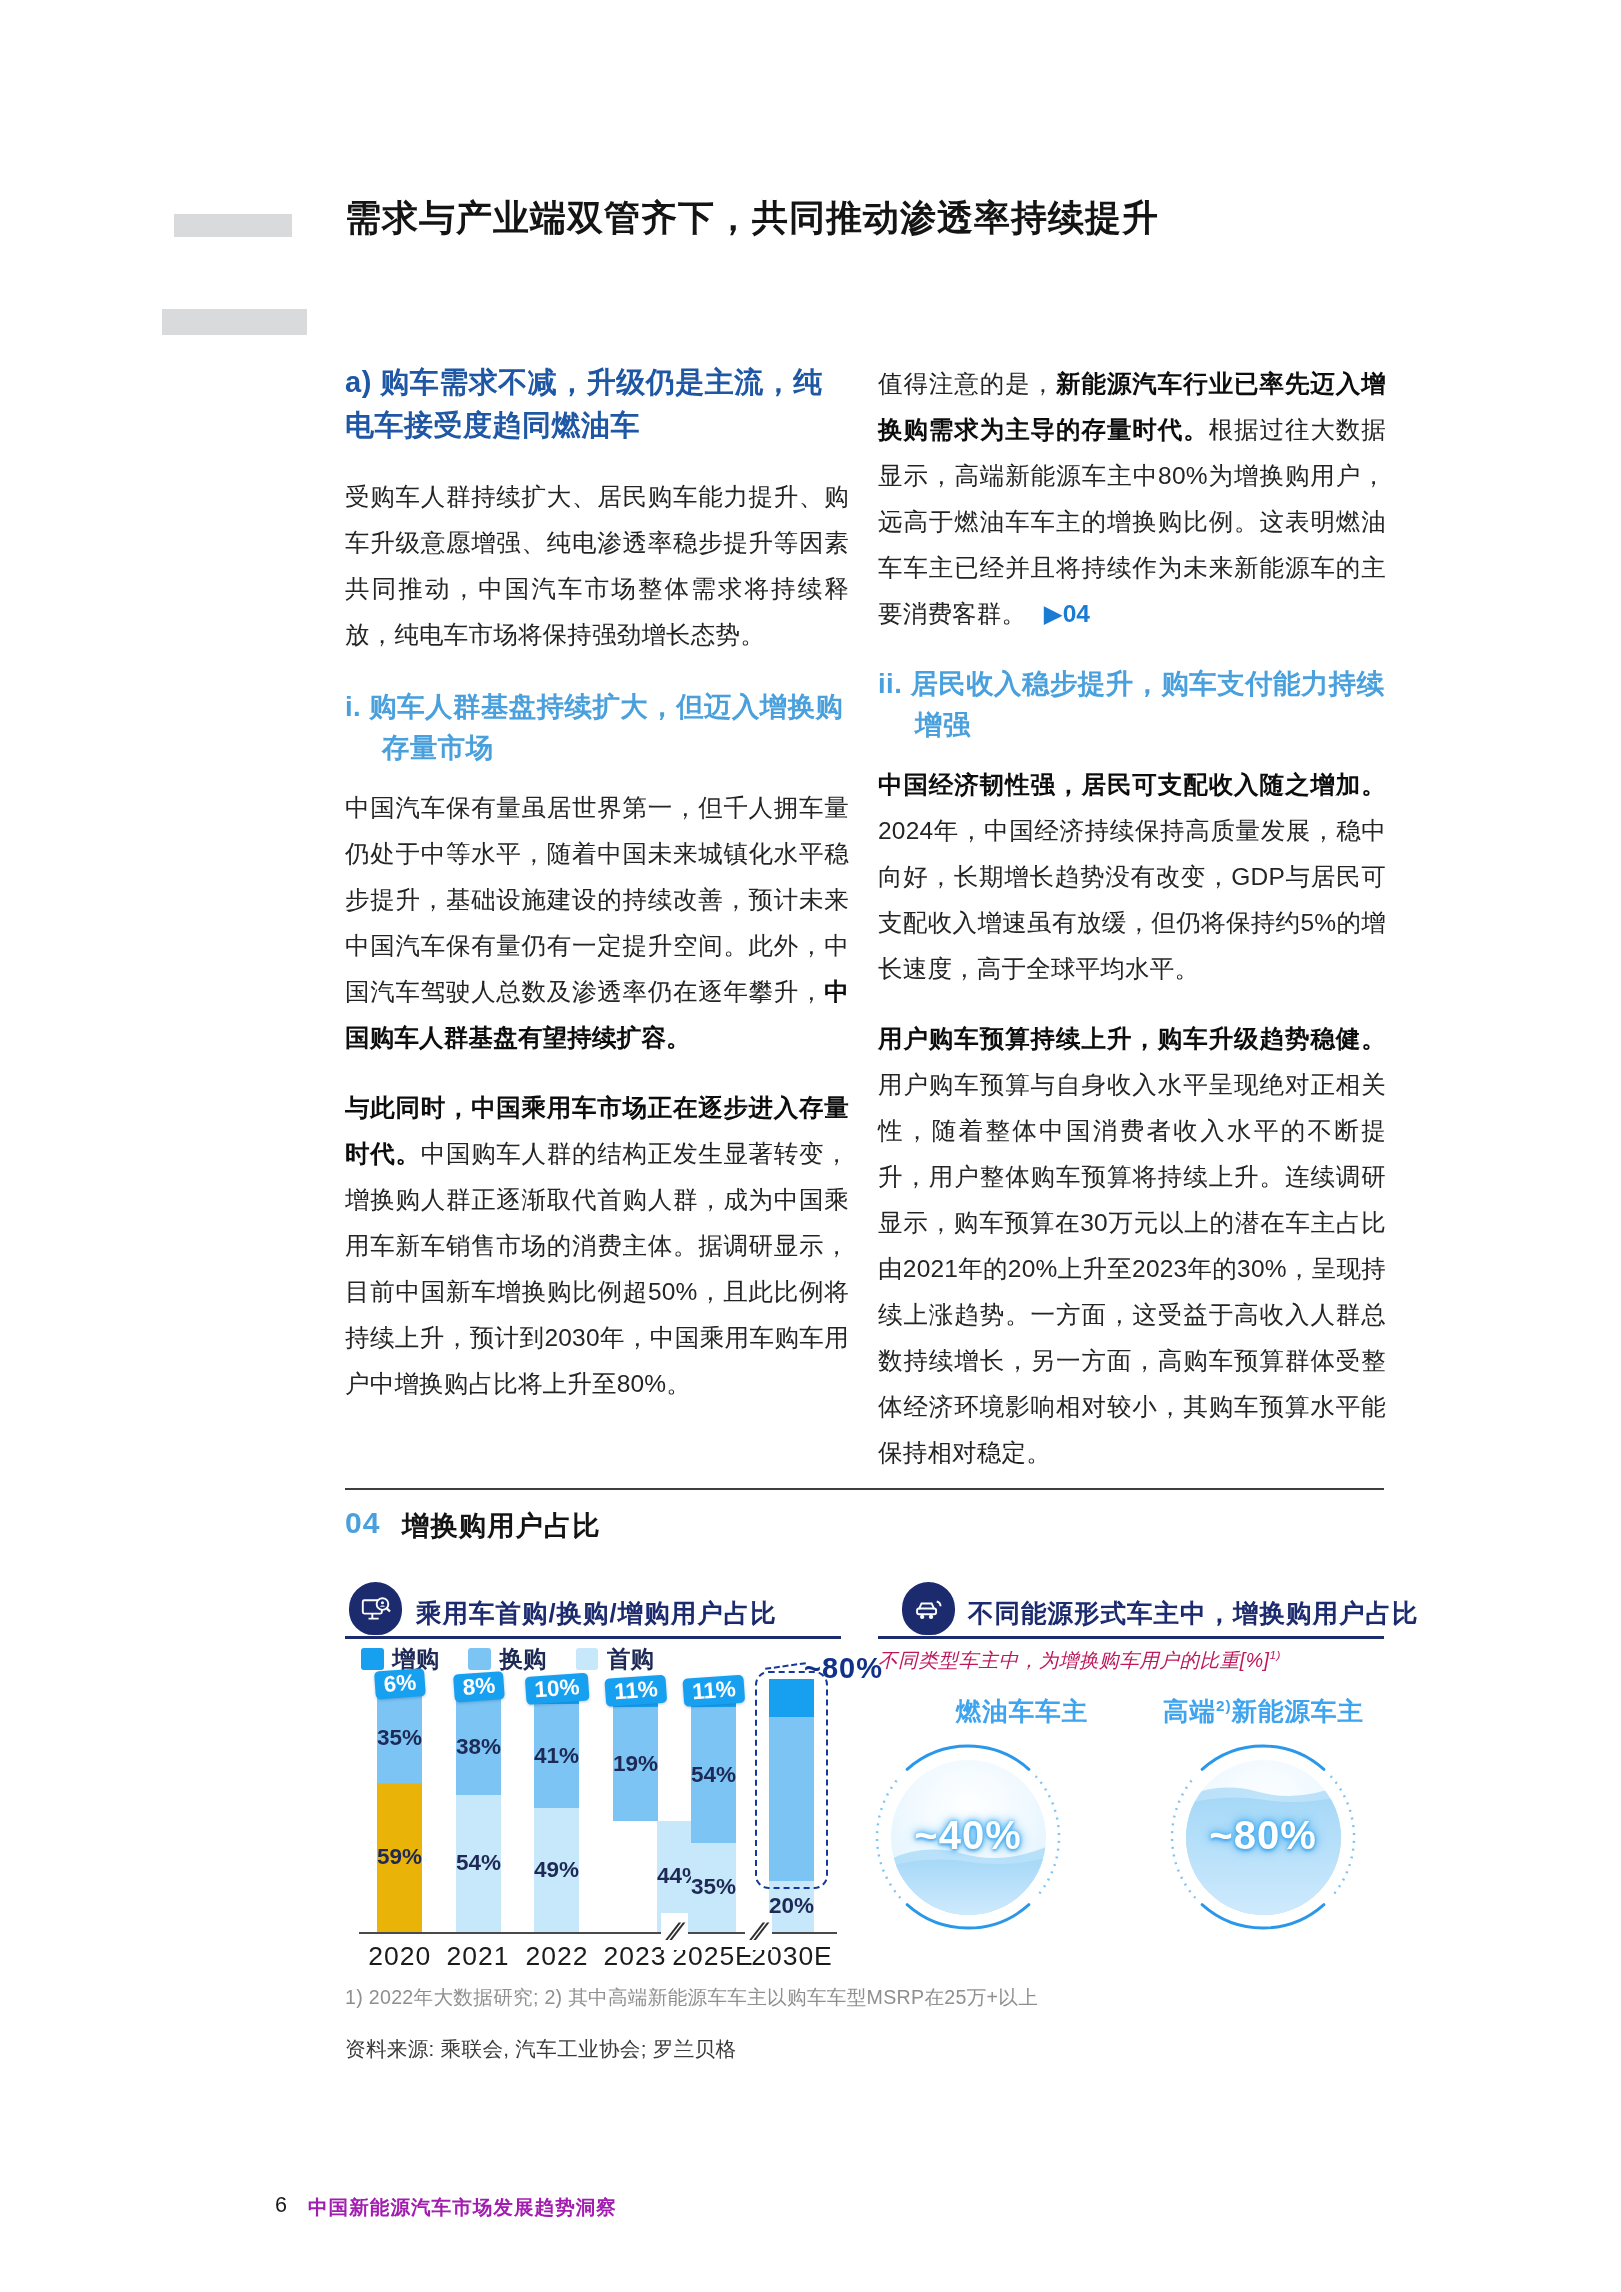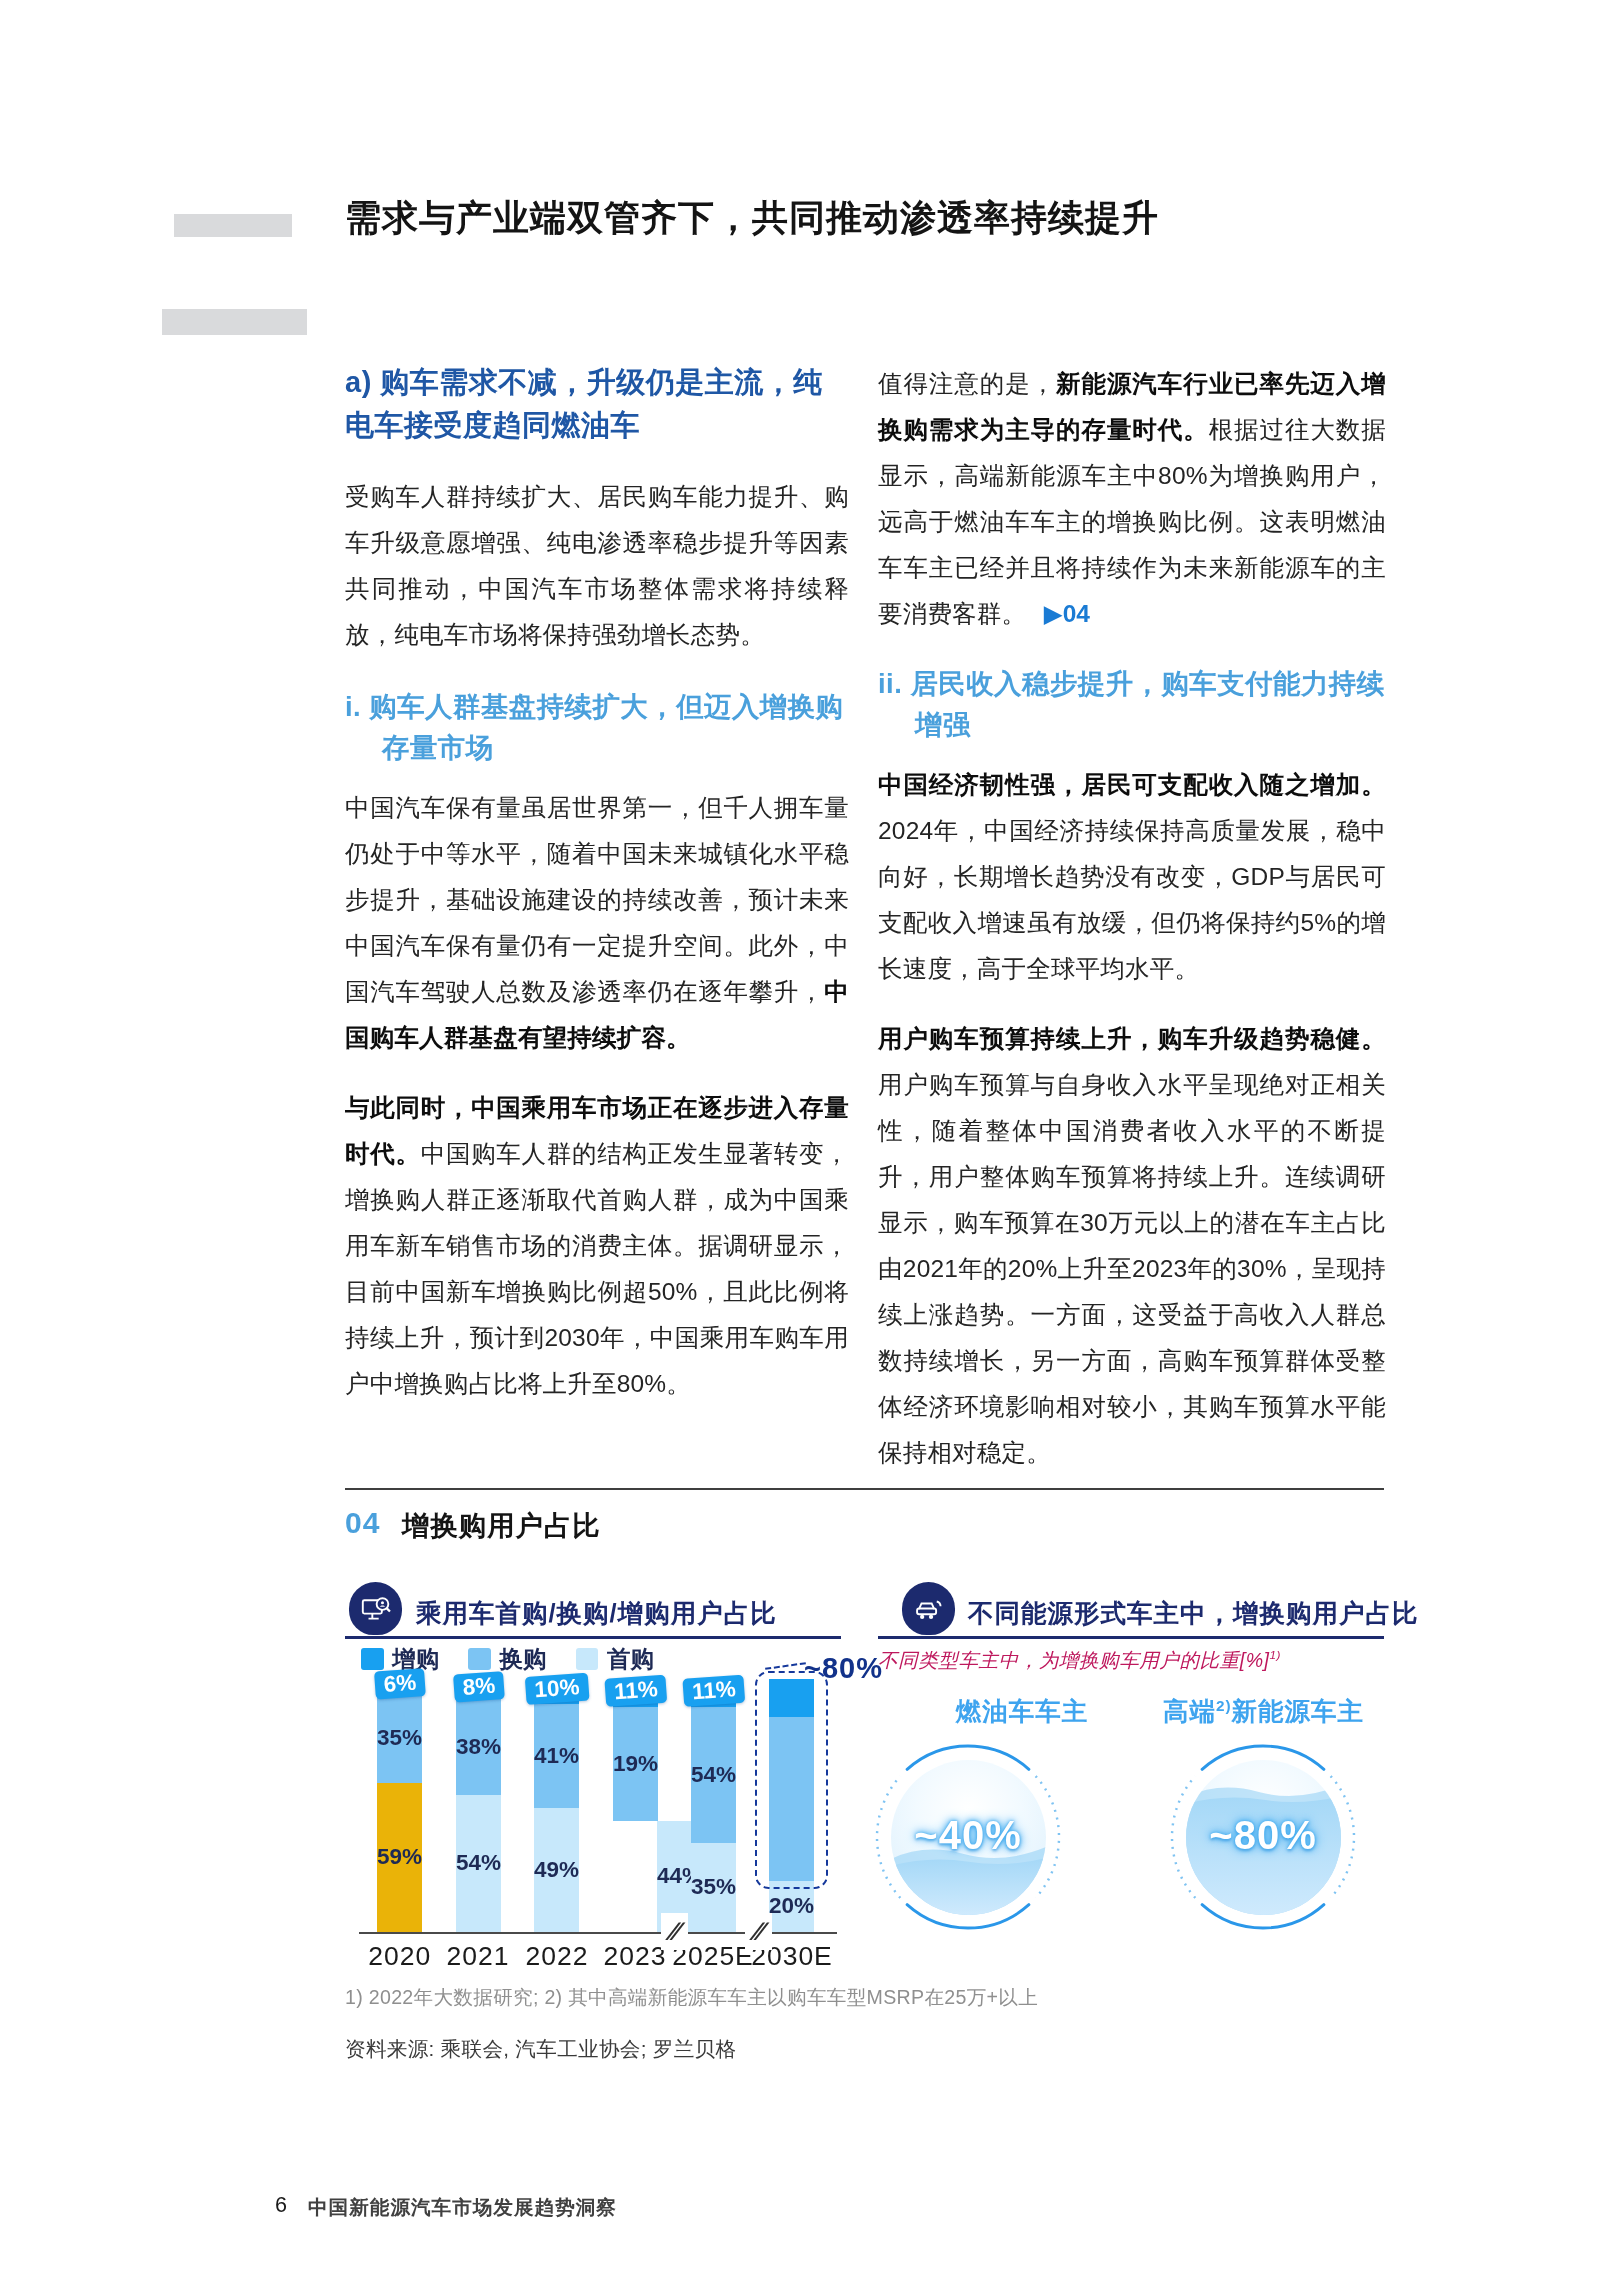--- a/index.html
+++ b/index.html
@@ -52,21 +52,21 @@
   .gauge svg.ring{position:absolute;left:0;top:0;}
   .gauge-circle{position:absolute;left:15.7px;top:15.7px;width:155px;height:155px;border-radius:50%;overflow:hidden;
                 background:radial-gradient(circle at 50% 32%,#ffffff 0%,#f2faff 40%,#d8eefc 100%);}
   .gauge-text{position:absolute;left:0;top:50%;width:100%;transform:translateY(-54%);text-align:center;
               font-size:40px;font-weight:800;color:#ffffff;letter-spacing:1px;
               text-shadow:0 0 2.9px #45aef1,0 0 5.9px #45aef1,0 0 11.8px #45aef1,0 2px 2.9px rgba(25,120,200,.55);}
   
   .footnote{position:absolute;left:345px;top:1984px;font-size:19.6px;color:#8f8f8f;letter-spacing:0.3px;}
   .source{position:absolute;left:345px;top:2035px;font-size:20.6px;color:#3a3a3a;letter-spacing:0.3px;}
   .page-num{position:absolute;left:275px;top:2192px;font-size:21.6px;color:#1a1a1a;}
-  .footer-text{position:absolute;left:308px;top:2194px;font-size:19.6px;font-weight:600;color:#404040;letter-spacing:1px;}
+  .footer-text{position:absolute;left:308px;top:2194px;font-size:19.6px;font-weight:600;color:#a21caf;letter-spacing:1px;}
   sup{font-size:60%;}
 </style>
 </head>
 <body>
 
 <div class="page">
 
   <div class="deco" style="left:174px;top:214px;width:118px;height:22.5px;"></div>
   <div class="deco" style="left:162px;top:309px;width:145px;height:25.5px;"></div>
 

